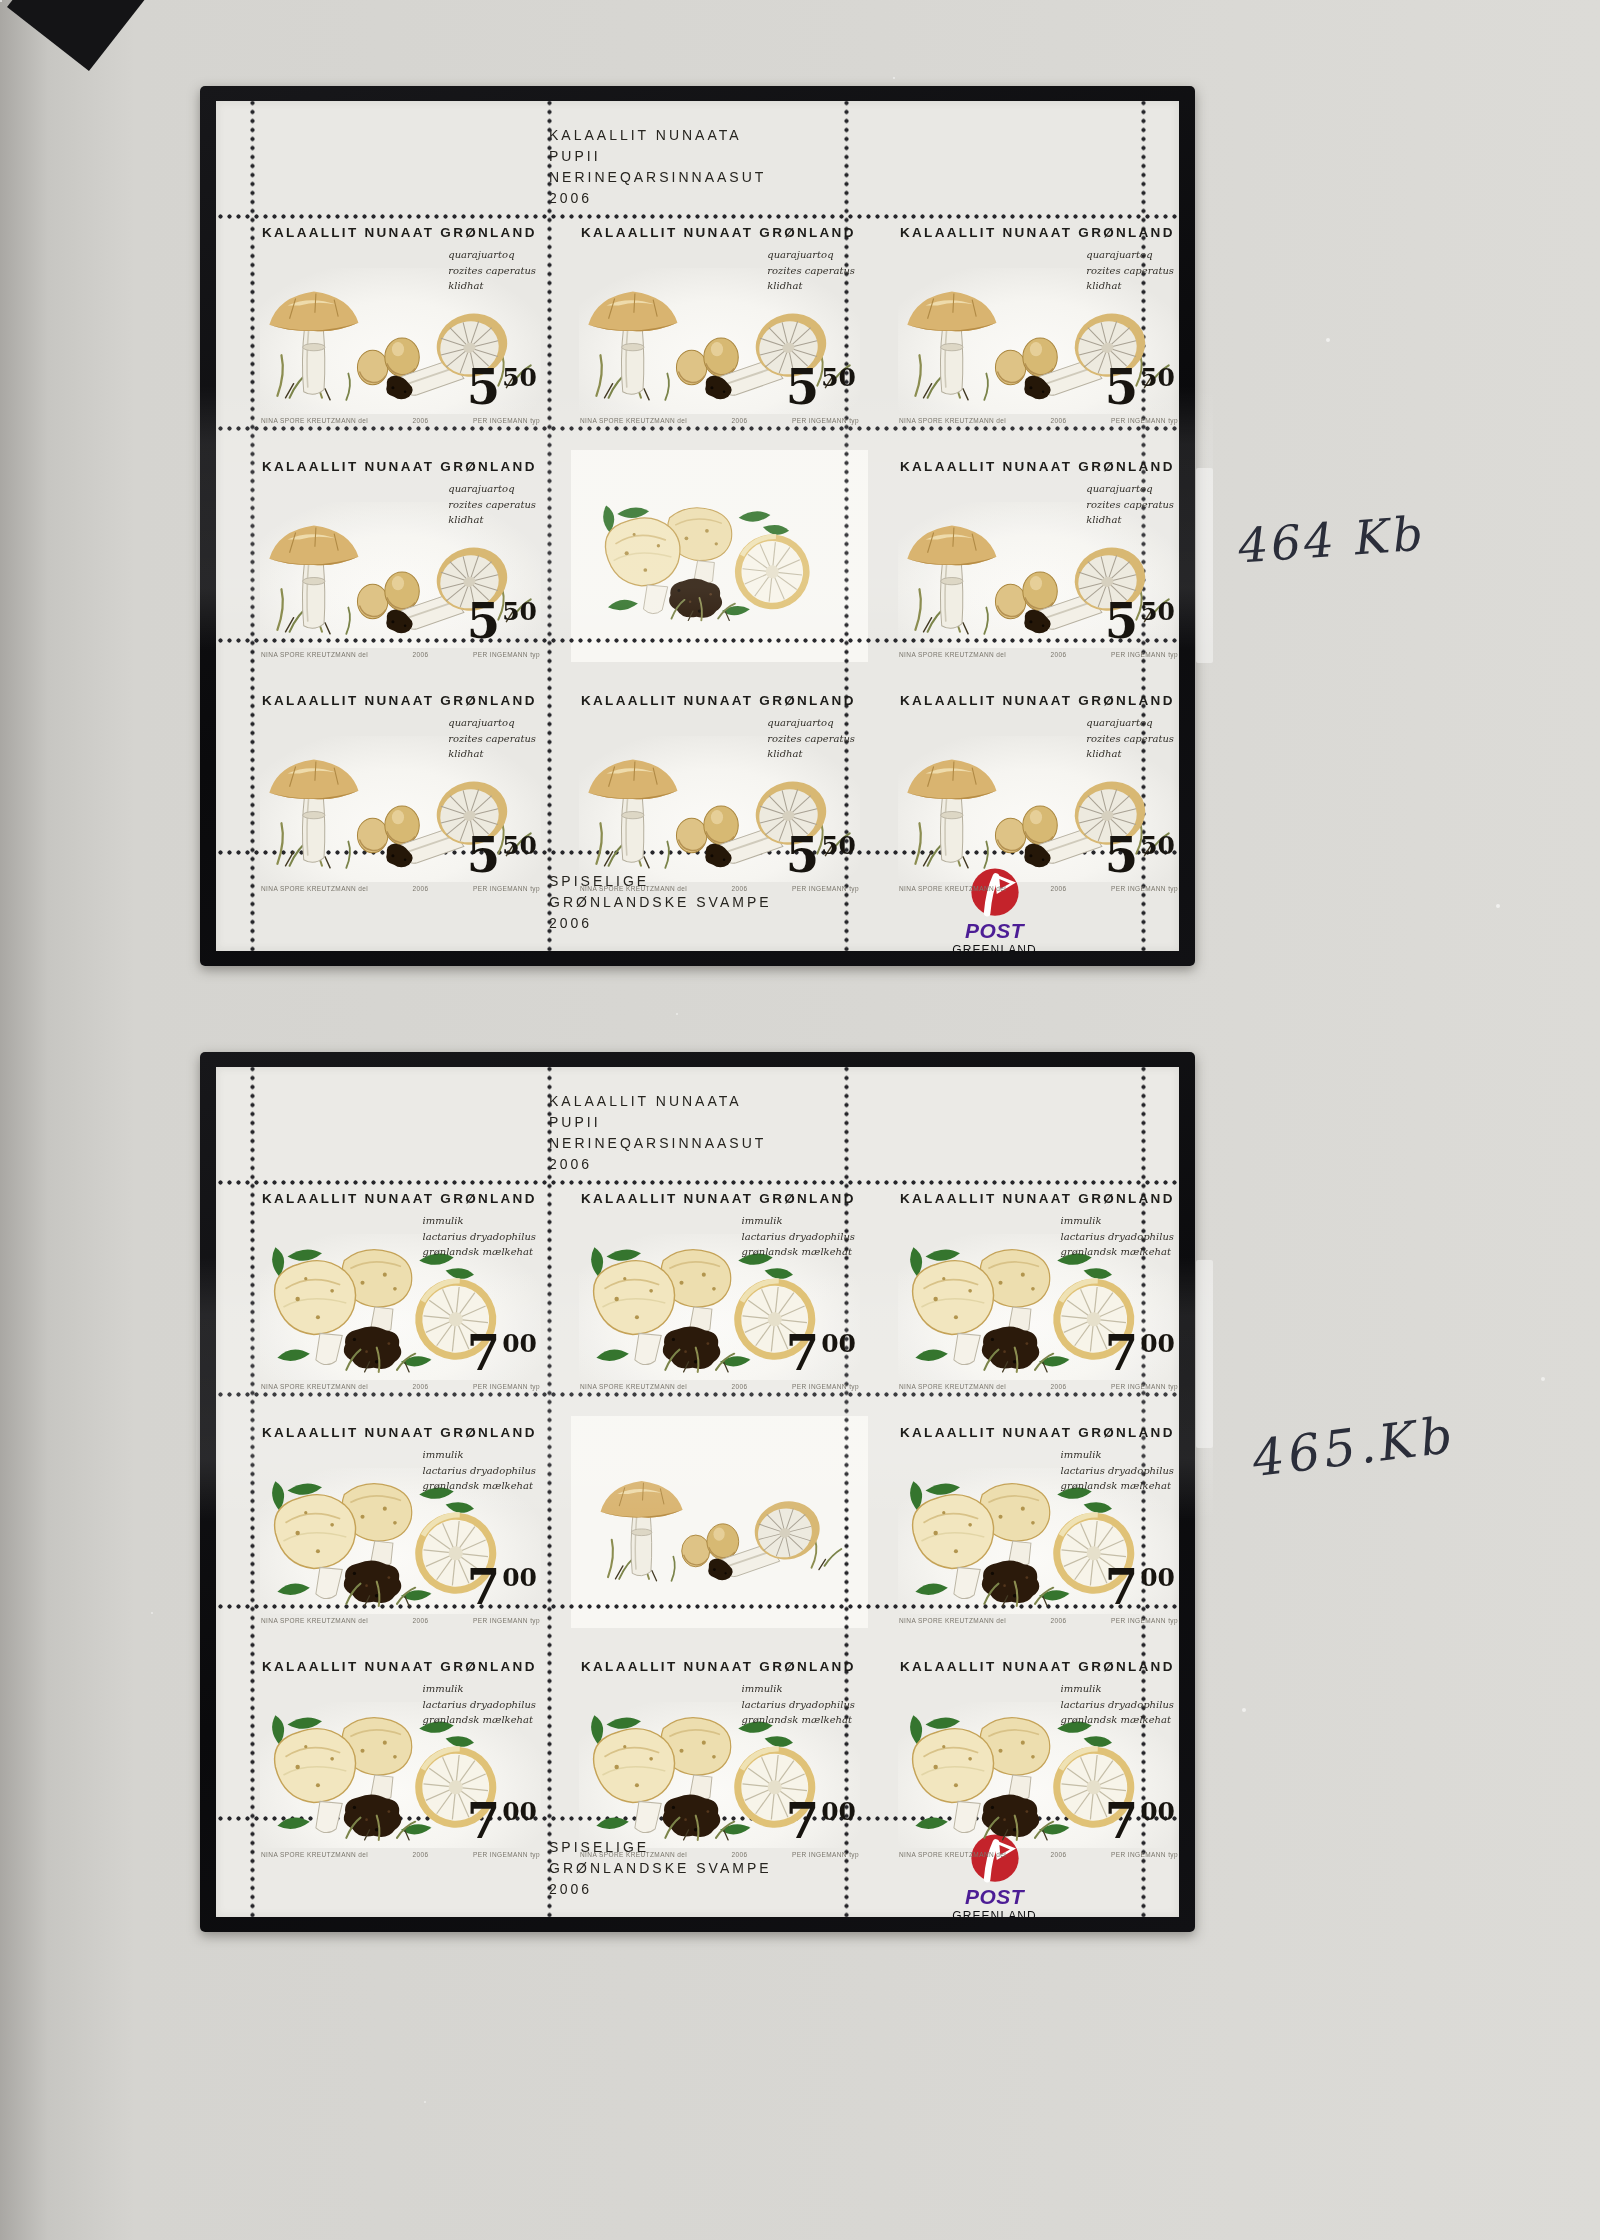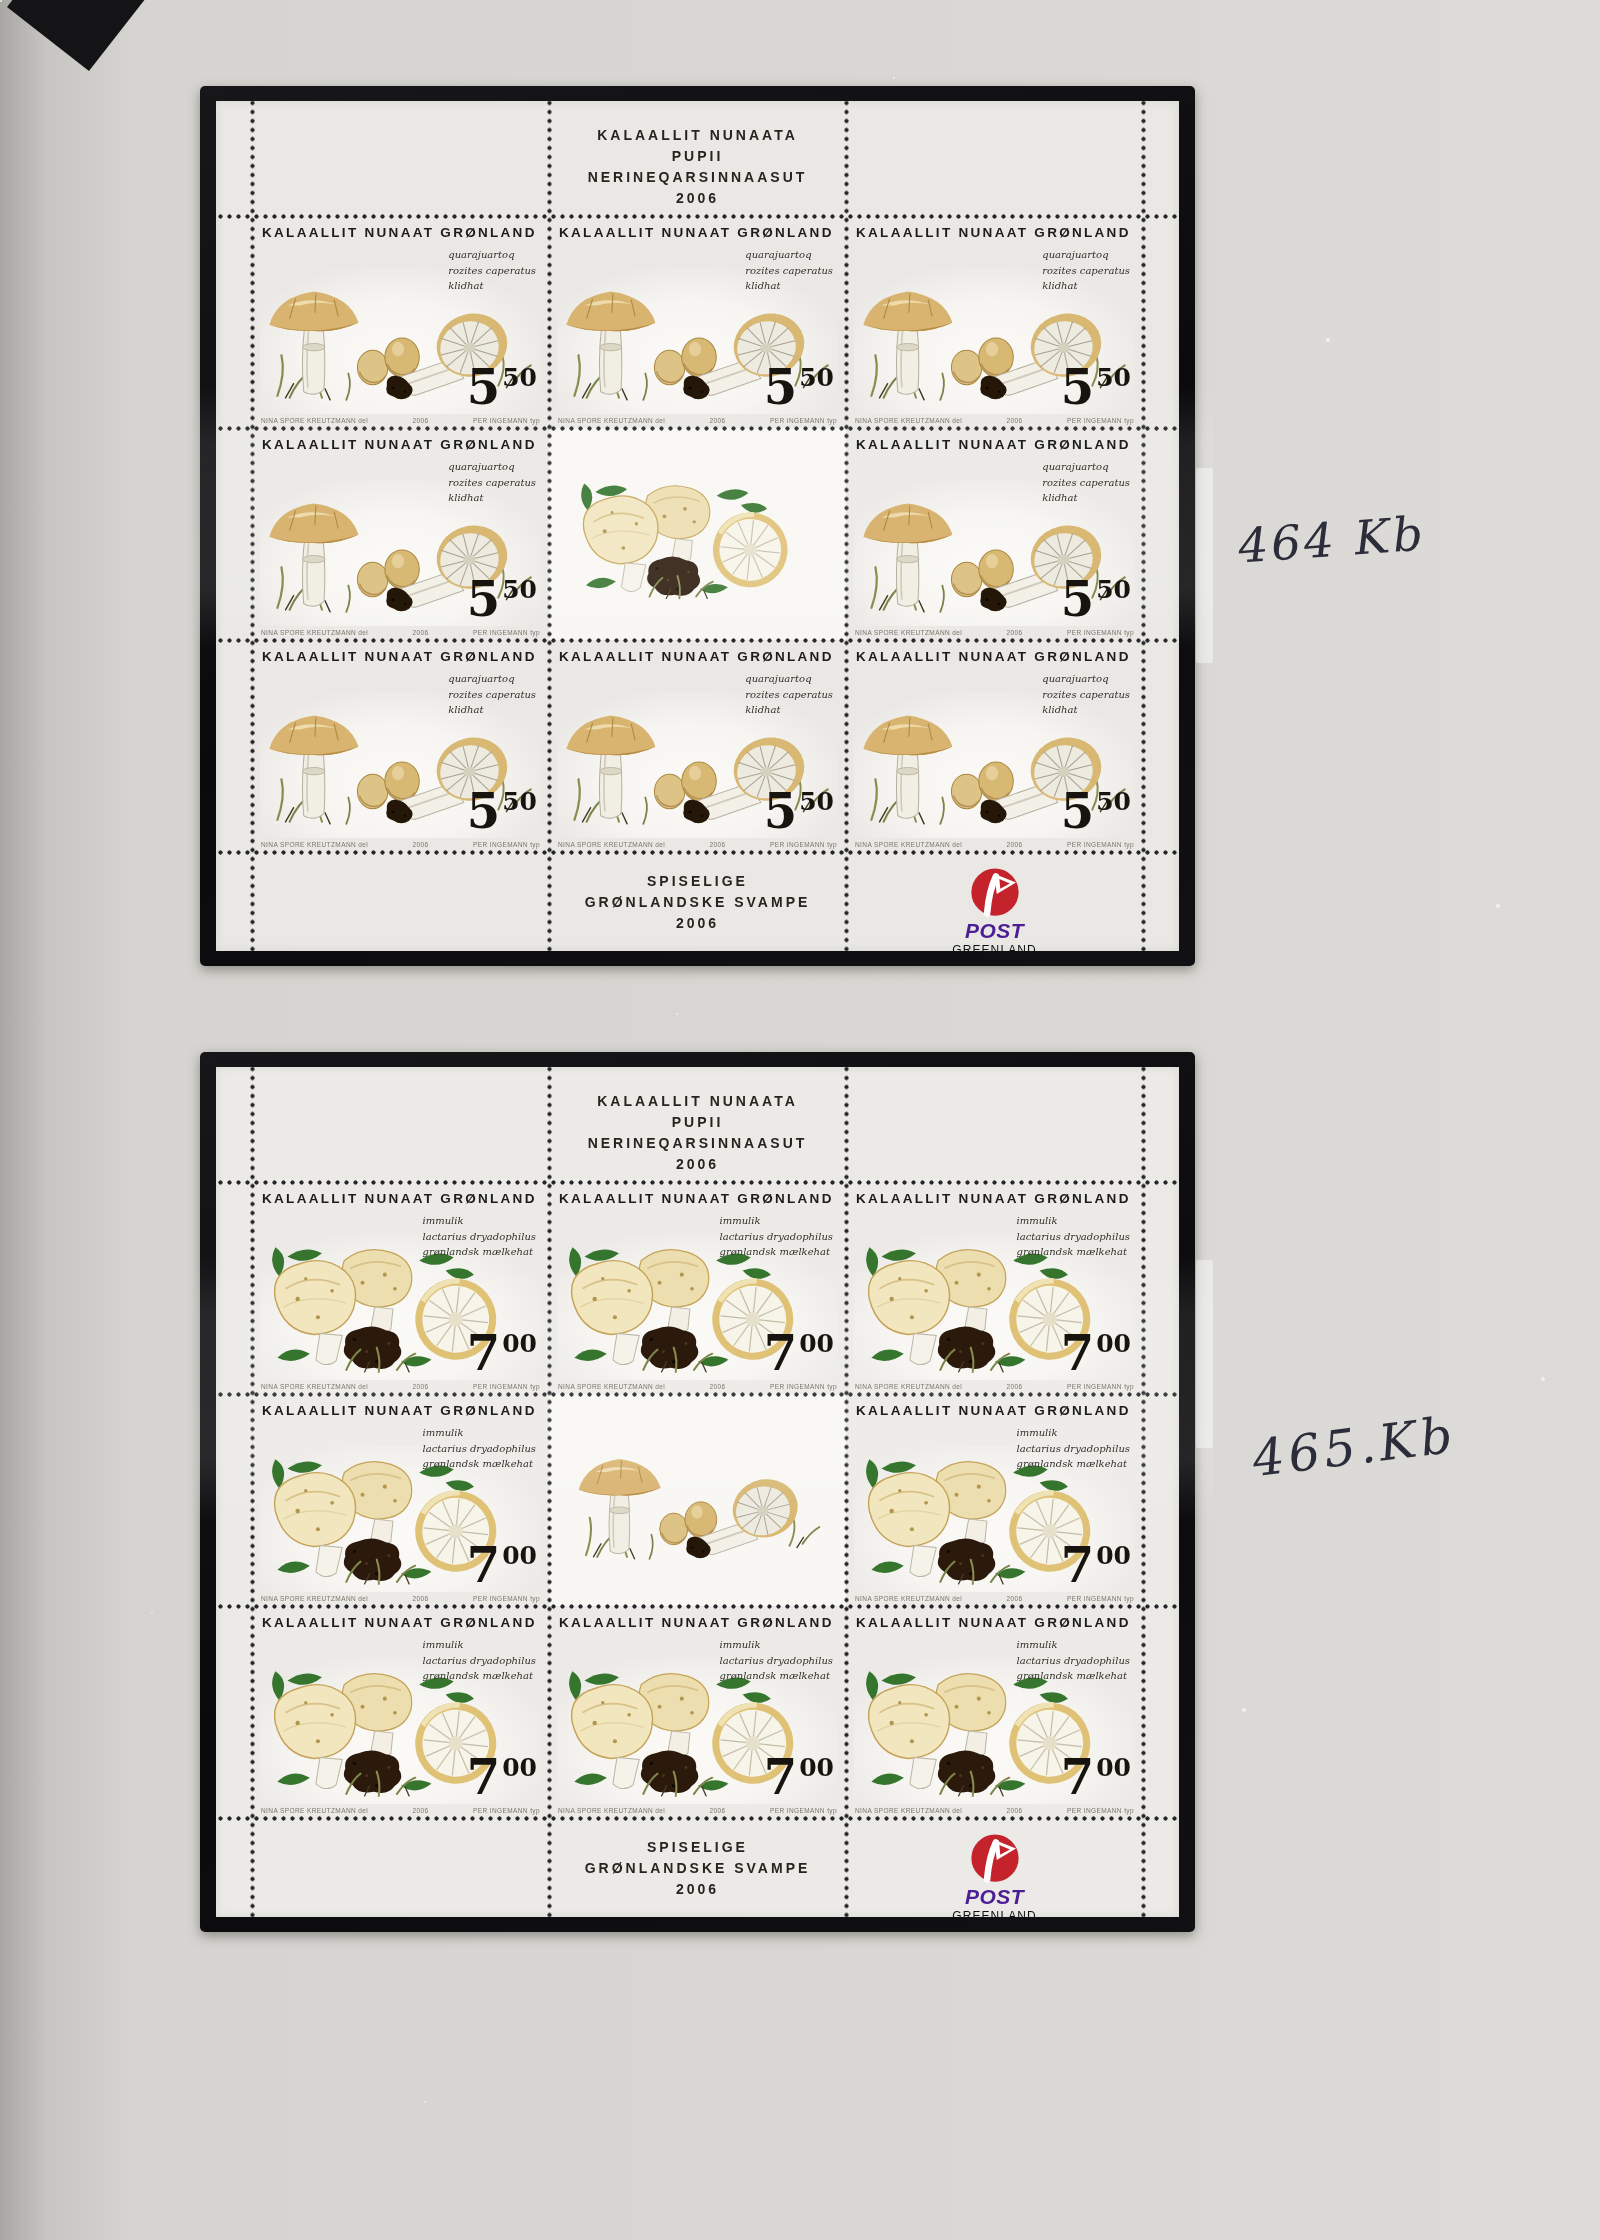--- a/index.html
+++ b/index.html
@@ -29,27 +29,27 @@
   .reflection{position:absolute;left:-4px;right:-18px;height:265px;pointer-events:none;
     background:linear-gradient(180deg,rgba(255,255,255,0) 0%,rgba(255,255,255,.09) 22%,rgba(255,255,255,.11) 76%,rgba(255,255,255,0) 100%);}
   .mount-a .reflection{top:300px;}
   .mount-b .reflection{top:205px;}
   .flap{position:absolute;width:17px;background:rgba(255,255,255,.42);border-radius:2px;}
   
   .pv,.ph{position:absolute;background-image:radial-gradient(circle,#26262a 1.8px,rgba(0,0,0,0) 2.4px);background-size:9px 9px;background-position:center;}
   .pv{top:0;width:9px;height:850px;}
   .ph{left:0;height:9px;width:963px;}
   
-  .tab-header,.tab-footer{position:absolute;left:333px;width:297px;text-align:center;
-    font-weight:700;font-size:14px;line-height:1.5;letter-spacing:3px;color:#26241f;}
+  .tab-header,.tab-footer{position:absolute;left:333px;width:297px;text-align:left;
+    font-weight:400;font-size:14px;line-height:1.5;letter-spacing:3px;color:#26241f;}
   .tab-header{top:24px;}
   .tab-footer{top:770px;}
   
   .grid{position:absolute;left:36px;top:115px;width:891px;height:636px;display:grid;
-    grid-template-columns:repeat(3,297px);grid-template-rows:repeat(3,212px);}
+    grid-template-columns:repeat(3,297px);grid-template-rows:repeat(3,212px);gap:22px;}
   .cell{position:relative;overflow:hidden;}
   .stamp::before{content:'';position:absolute;left:8px;right:8px;top:52px;bottom:14px;
     background:radial-gradient(ellipse at 48% 62%,rgba(252,251,248,.95) 0%,rgba(250,249,245,.75) 45%,rgba(250,249,245,0) 78%);}
   .country{position:relative;z-index:3;margin:9px 0 0 10px;white-space:nowrap;
     font-weight:700;font-size:13.5px;letter-spacing:2.3px;color:#1d1c19;}
   .species{position:absolute;z-index:3;top:31px;right:13px;text-align:left;
     font-family:"DejaVu Serif",serif;font-style:italic;font-size:10px;line-height:1.55;color:#33302a;}
   .art{position:absolute;z-index:1;left:5px;bottom:16px;width:284px;height:152px;}
   .value{position:absolute;z-index:4;right:12px;bottom:20px;display:flex;align-items:flex-start;
     color:#17140f;font-family:"DejaVu Serif",serif;font-weight:700;}

